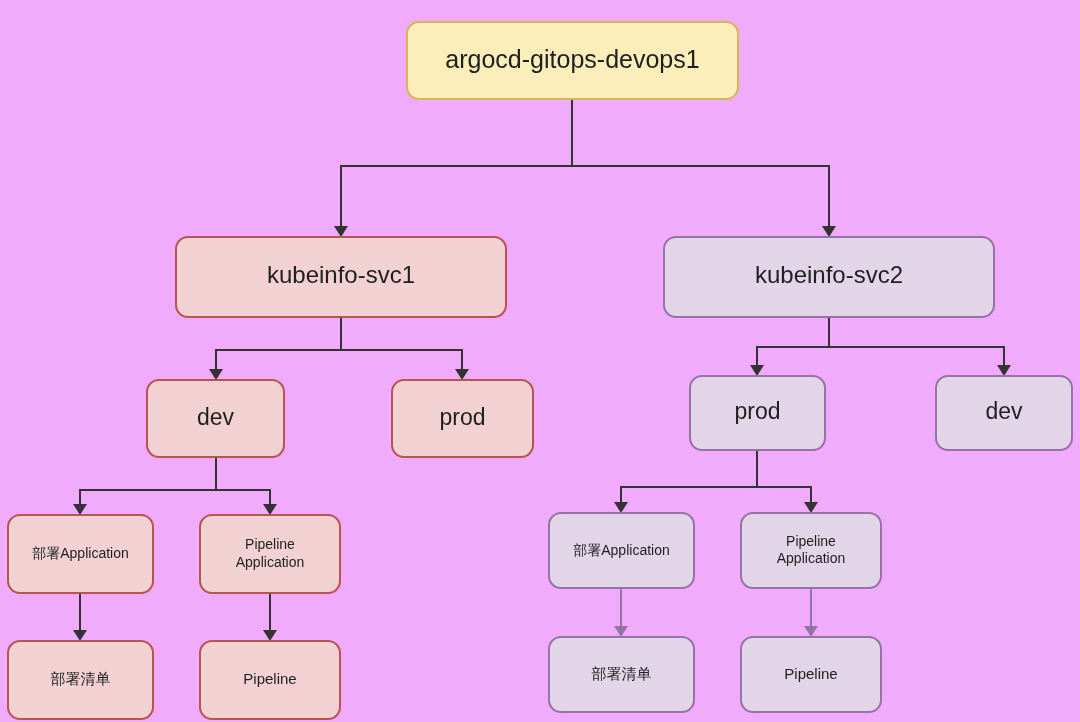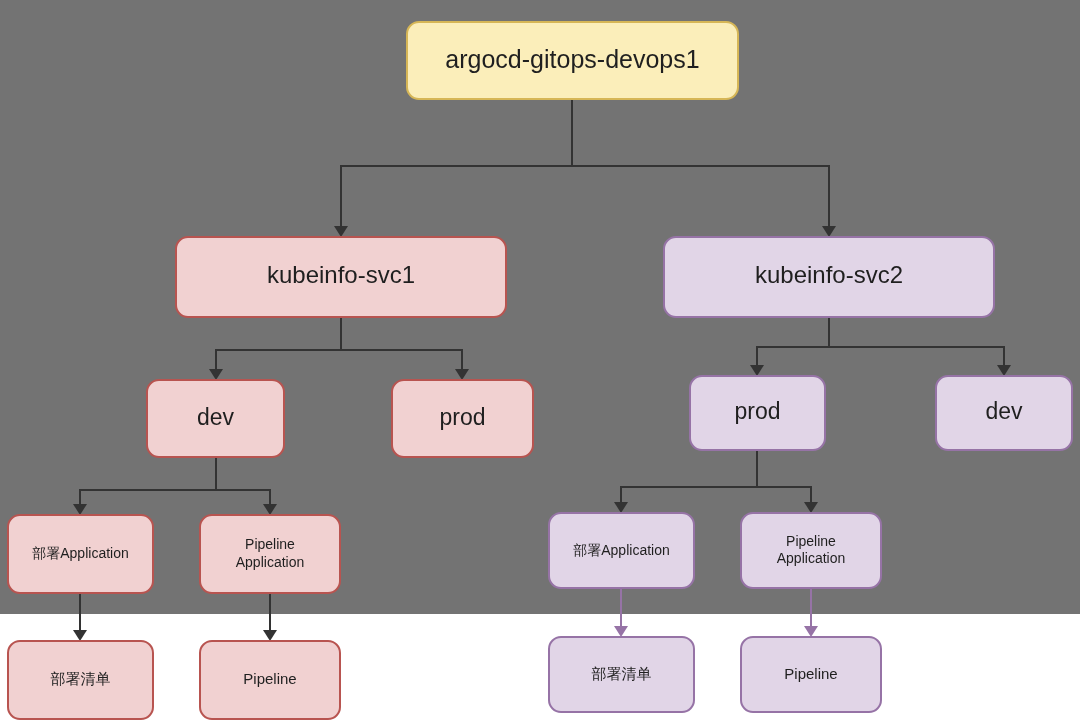--- a/index.html
+++ b/index.html
@@ -10,22 +10,22 @@
   }
   body {
     width: 1080px;
     height: 722px;
     overflow: hidden;
     font-family: "Liberation Sans", "DejaVu Sans", sans-serif;
   }
   #diagram-root {
     position: relative;
     width: 1080px;
-    height: 614px;
-    background: #737373;
+    height: 722px;
+    background: #f0abfc;
   }
   svg#flowchart {
     display: block;
     width: 1080px;
     height: 722px;
   }
   .node-rect {
     stroke-width: 2;
   }
   .node-label {

